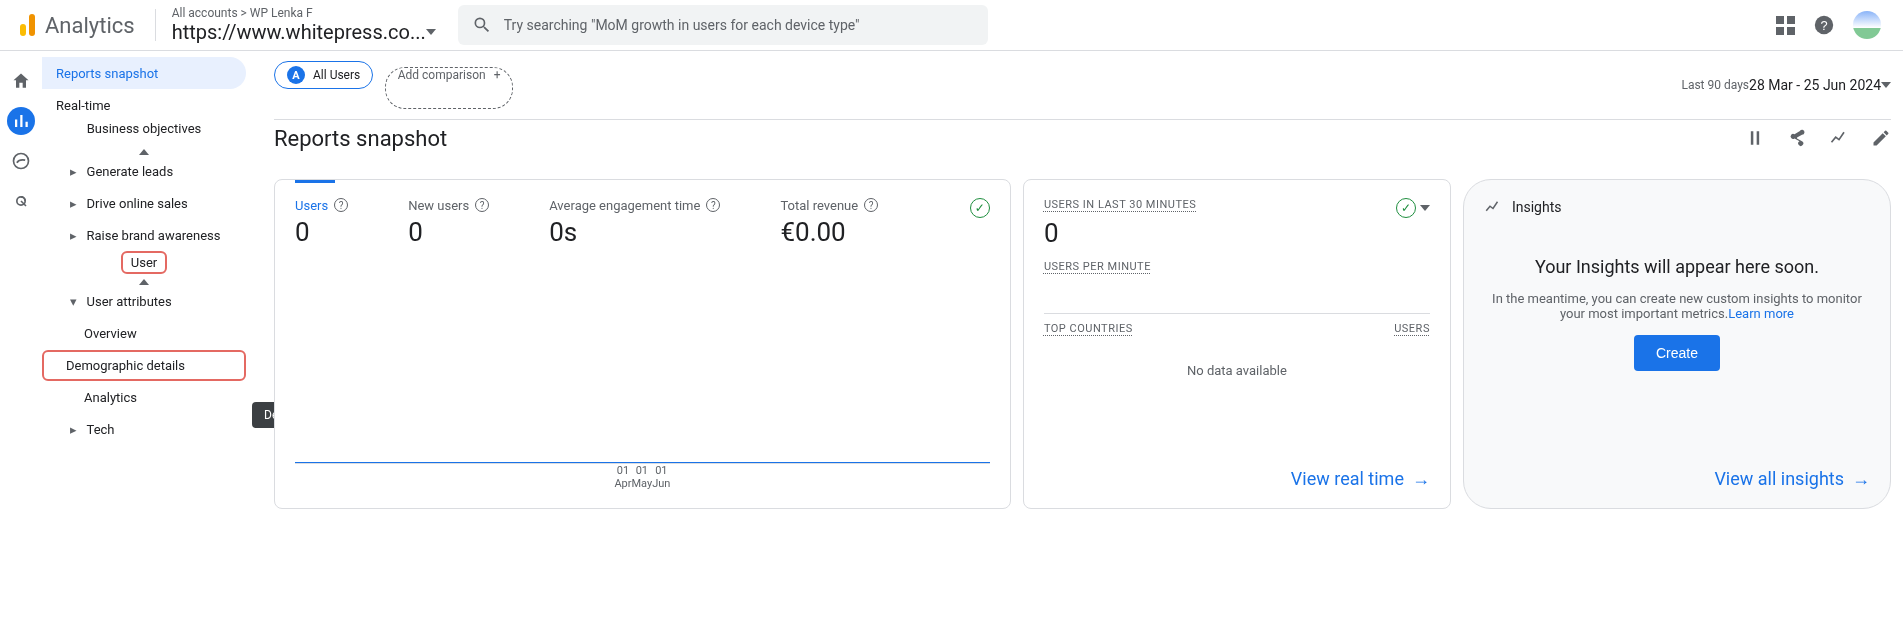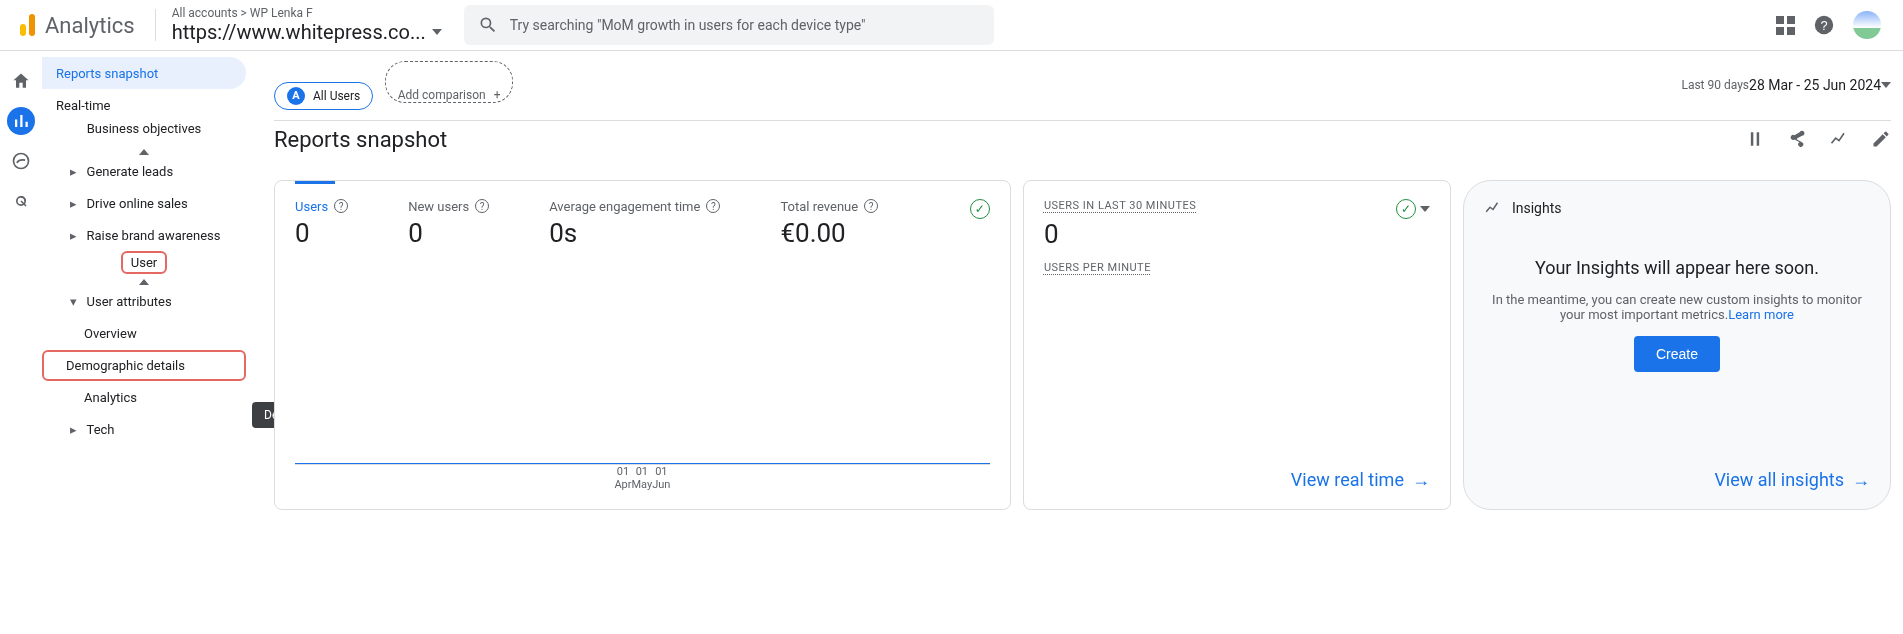--- a/index.html
+++ b/index.html
@@ -25,21 +25,21 @@
   .hdr{display:flex;align-items:center;height:51px;border-bottom:1px solid var(--g-border);}
   .logo{display:flex;align-items:center;gap:10px;padding:0 16px 0 20px;}
   .logo .bars{display:flex;align-items:flex-end;gap:3px;height:22px;}
   .logo .bars span{width:6px;border-radius:3px;background:var(--orange);}
   .logo .bars span:nth-child(1){height:12px;background:var(--orange-light);}
   .logo .bars span:nth-child(2){height:22px;}
   .brand{font-size:22px;color:var(--g-grey);}
   .hdr .sep{width:1px;height:32px;background:var(--g-border);margin:0 4px;}
   .acct{display:flex;flex-direction:column;justify-content:center;padding:0 12px;min-width:260px;}
   .acct .path{font-size:12px;color:var(--g-grey);}
-  .acct .prop{display:flex;align-items:center;gap:6px;font-size:20px;color:var(--g-text);}
+  .acct .prop{display:flex;align-items:center;font-size:20px;color:var(--g-text);}
   .acct .prop .dd{color:var(--g-grey);}
   .search{flex:0 0 530px;display:flex;align-items:center;height:40px;background:#f1f3f4;border-radius:6px;margin-left:10px;padding:0 14px;color:var(--g-grey);gap:12px;}
   .search svg{flex:none;}
   .hdr .spacer{flex:1;}
   .hdr .icons{display:flex;align-items:center;gap:18px;padding:0 22px;}
   .squares{display:grid;grid-template-columns:8px 8px;grid-auto-rows:8px;gap:3px;}
   .squares span{background:#5f6368;}
   .avatar{width:28px;height:28px;border-radius:50%;background:linear-gradient(180deg,#8ab4f8 0%,#fff 60%,#81c995 60%);}
   
   .body{display:flex;height:583px;}
@@ -55,21 +55,21 @@
   .sidebar .deep{padding-left:42px;text-align:right;}
   .sidebar .chev{color:var(--g-grey);}
   .hl{border:2px solid var(--g-red-border);border-radius:6px;display:inline-flex;align-items:center;}
   .tooltip{position:absolute;left:252px;top:402px;background:#3c4043;color:#fff;font-size:12px;padding:6px 12px;border-radius:4px;}
   
   .main{flex:1;background:#fff;padding:10px 12px 0 28px;overflow:hidden;}
   .filtrow{display:flex;align-items:center;justify-content:space-between;}
   .pill{display:inline-flex;align-items:center;gap:8px;height:28px;border:1px solid var(--g-blue);border-radius:20px;padding:0 12px;background:#fff;color:var(--g-blue);font-size:12px;}
   .pill .A{width:18px;height:18px;border-radius:50%;background:var(--g-blue);color:#fff;display:flex;align-items:center;justify-content:center;font-size:11px;font-weight:700;}
   .pill .txt{color:var(--g-text);}
-  .addcmp{display:inline-flex;align-items:flex-end;gap:8px;height:42px;border:1px dashed var(--g-grey);border-radius:20px;padding:0 12px;background:#fff;color:var(--g-grey);font-size:12px;margin-left:8px;}
+  .addcmp{display:inline-flex;align-items:flex-start;gap:8px;height:42px;border:1px dashed var(--g-grey);border-radius:20px;padding:0 12px;background:#fff;color:var(--g-grey);font-size:12px;margin-left:8px;}
   .daterow{display:flex;align-items:center;color:var(--g-grey);font-size:12px;}
   .daterow .range{color:var(--g-text);font-size:14px;}
   .titlebar{display:flex;align-items:center;justify-content:space-between;margin-top:6px;padding-bottom:6px;}
   .titlebar h1{font-size:22px;font-weight:400;margin:0;}
   .titlebar .tbicons{display:flex;gap:22px;color:var(--g-grey);}
   .hr{height:1px;background:var(--g-border);}
   .cards{display:flex;gap:12px;margin-top:22px;align-items:stretch;height:330px;}
   .card{background:#fff;border:1px solid var(--g-border);border-radius:8px;padding:18px 20px;position:relative;display:flex;flex-direction:column;}
   .card.kpi{flex:1.8;}
   .card.realtime{flex:1;}
@@ -339,20 +339,27 @@
             <span style="color:var(--g-grey);">
                 <svg width="10" height="6" viewBox="0 0 10 6">
                   <path d="M0 0l5 6 5-6z" fill="currentColor"></path>
                 </svg>
               </span>
           </div>
         </div>
         <div class="big">0</div>
         <div class="hdrlbl">USERS PER MINUTE</div>
         <div style="height:40px;"></div>
+        <div class="tbl">
+          <div class="th">
+            <span>TOP COUNTRIES</span>
+            <span>USERS</span>
+          </div>
+          <div class="nodata">No data available</div>
+        </div>
         <a class="footlink">
           <span>View real time</span>
           <span>→</span>
         </a>
       </div>
 
       <div class="card insights">
         <div class="ihead">
           <svg width="18" height="18" viewBox="0 0 24 24">
               <path fill="none" stroke="#5f6368" stroke-width="2" d="M3 17l5-6 4 3 6-9"></path>

